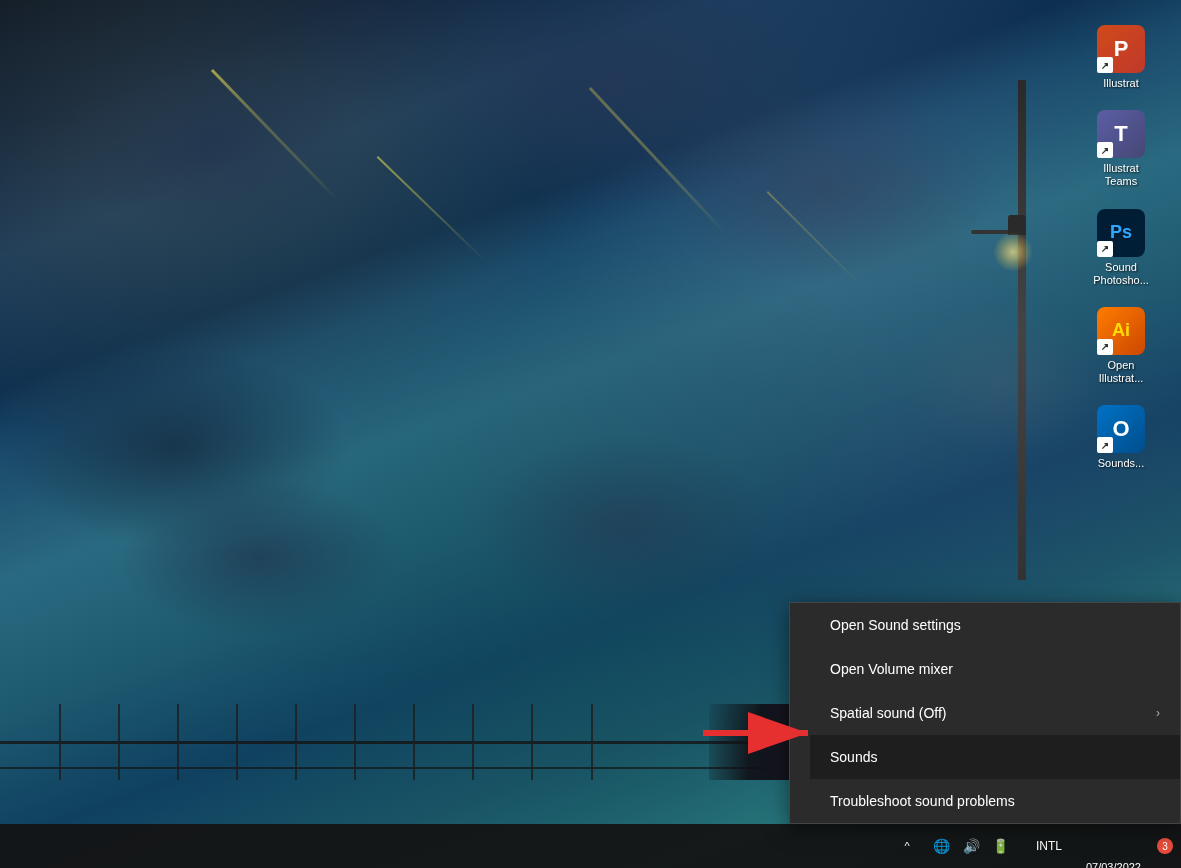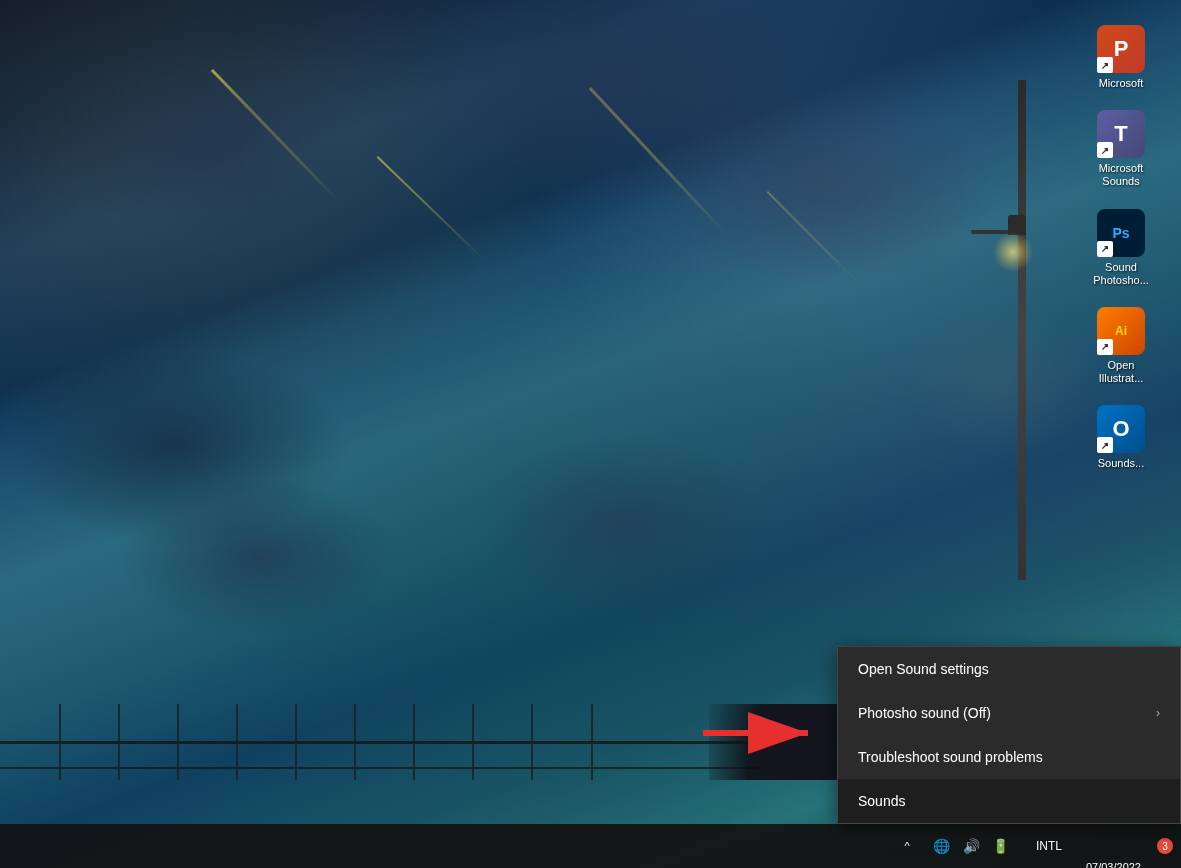--- a/index.html
+++ b/index.html
@@ -161,25 +161,26 @@
     
     .outlook-icon {
       background: linear-gradient(135deg, #0072c6, #004e8c);
     }
 
     
     .context-menu {
       position: absolute;
       bottom: 44px;
       right: 0px;
-      width: 344px;
+      width: 392px;
       background: #2b2b2b;
       border: 1px solid #444;
       box-shadow: 0 4px 20px rgba(0,0,0,0.5);
       z-index: 1000;
+      padding-left: 20px;
     }
 
     .menu-item {
       padding: 14px 20px;
       color: #ffffff;
       font-size: 14px;
       cursor: pointer;
       display: flex;
       align-items: center;
       justify-content: space-between;
@@ -348,42 +349,42 @@
     <div style="position:absolute;bottom:44px;left:64%;width:90px;height:160px;background:radial-gradient(ellipse at 50% 100%,rgba(20,20,30,0.85) 45%,transparent 80%);border-radius:50% 50% 0 0;"></div>
   </div>
 
   <div class="desktop-icons">
 
     <div class="desktop-icon">
       <div class="icon-img ppt-icon">
         <span style="color:white;font-size:22px;font-weight:900;">P</span>
         <div class="shortcut-arrow">↗</div>
       </div>
-      <span class="icon-label">Microsoft</span>
+      <span class="icon-label">Illustrat</span>
     </div>
 
     <div class="desktop-icon">
       <div class="icon-img teams-icon">
         <span style="color:white;font-size:22px;font-weight:700;">T</span>
         <div class="shortcut-arrow">↗</div>
       </div>
-      <span class="icon-label">Microsoft Sounds</span>
+      <span class="icon-label">Illustrat Teams</span>
     </div>
 
     <div class="desktop-icon">
       <div class="icon-img ps-icon">
-        <span style="color:#31a8ff;font-size:14px;font-weight:700;">Ps</span>
+        <span style="color:#31a8ff;font-size:18px;font-weight:700;">Ps</span>
         <div class="shortcut-arrow">↗</div>
       </div>
       <span class="icon-label">Sound Photosho...</span>
     </div>
 
     <div class="desktop-icon">
       <div class="icon-img ai-icon">
-        <span style="color:#ffdb00;font-size:12px;font-weight:700;">Ai</span>
+        <span style="color:#ffdb00;font-size:18px;font-weight:700;">Ai</span>
         <div class="shortcut-arrow">↗</div>
       </div>
       <span class="icon-label">Open Illustrat...</span>
     </div>
 
     <div class="desktop-icon">
       <div class="icon-img outlook-icon">
         <span style="color:white;font-size:22px;font-weight:700;">O</span>
         <div class="shortcut-arrow">↗</div>
       </div>
@@ -391,32 +392,35 @@
     </div>
 
   </div>
 
   <div class="context-menu">
 
     <div class="menu-item">
       <span>Open Sound settings</span>
     </div>
 
-
     <div class="menu-item">
-      <span>Photosho sound (Off)</span>
+      <span>Open Volume mixer</span>
+    </div>
+
+    <div class="menu-item">
+      <span>Spatial sound (Off)</span>
       <span class="chevron">›</span>
+    </div>
+
+    <div class="menu-item highlighted">
+      <span>Sounds</span>
     </div>
 
     <div class="menu-item">
       <span>Troubleshoot sound problems</span>
-    </div>
-
-    <div class="menu-item highlighted">
-      <span>Sounds</span>
     </div>
 
   </div>
 
   <div style="position:absolute;bottom:106px;right:358px;z-index:1001;pointer-events:none;">
     <svg width="120" height="50" viewBox="0 0 120 50">
       <defs>
         <marker id="arrowhead" markerWidth="10" markerHeight="7" refX="10" refY="3.5" orient="auto">
           <polygon points="0 0, 10 3.5, 0 7" fill="#e63030"></polygon>
         </marker>

